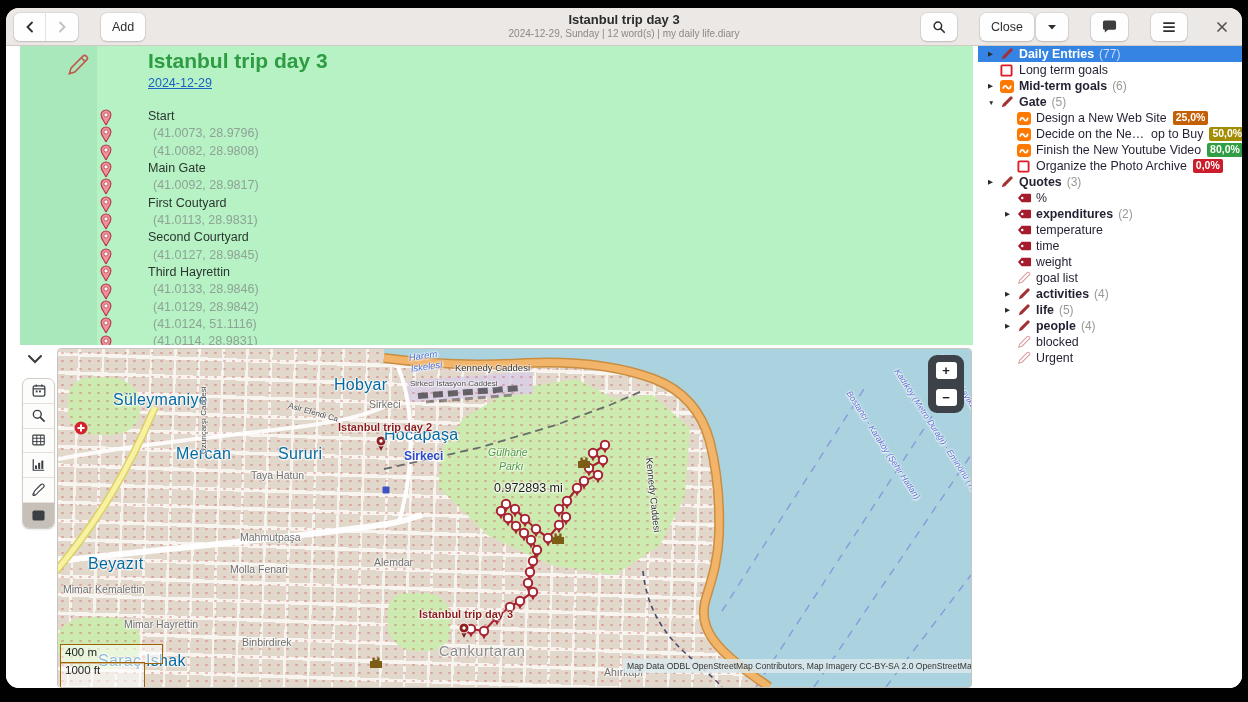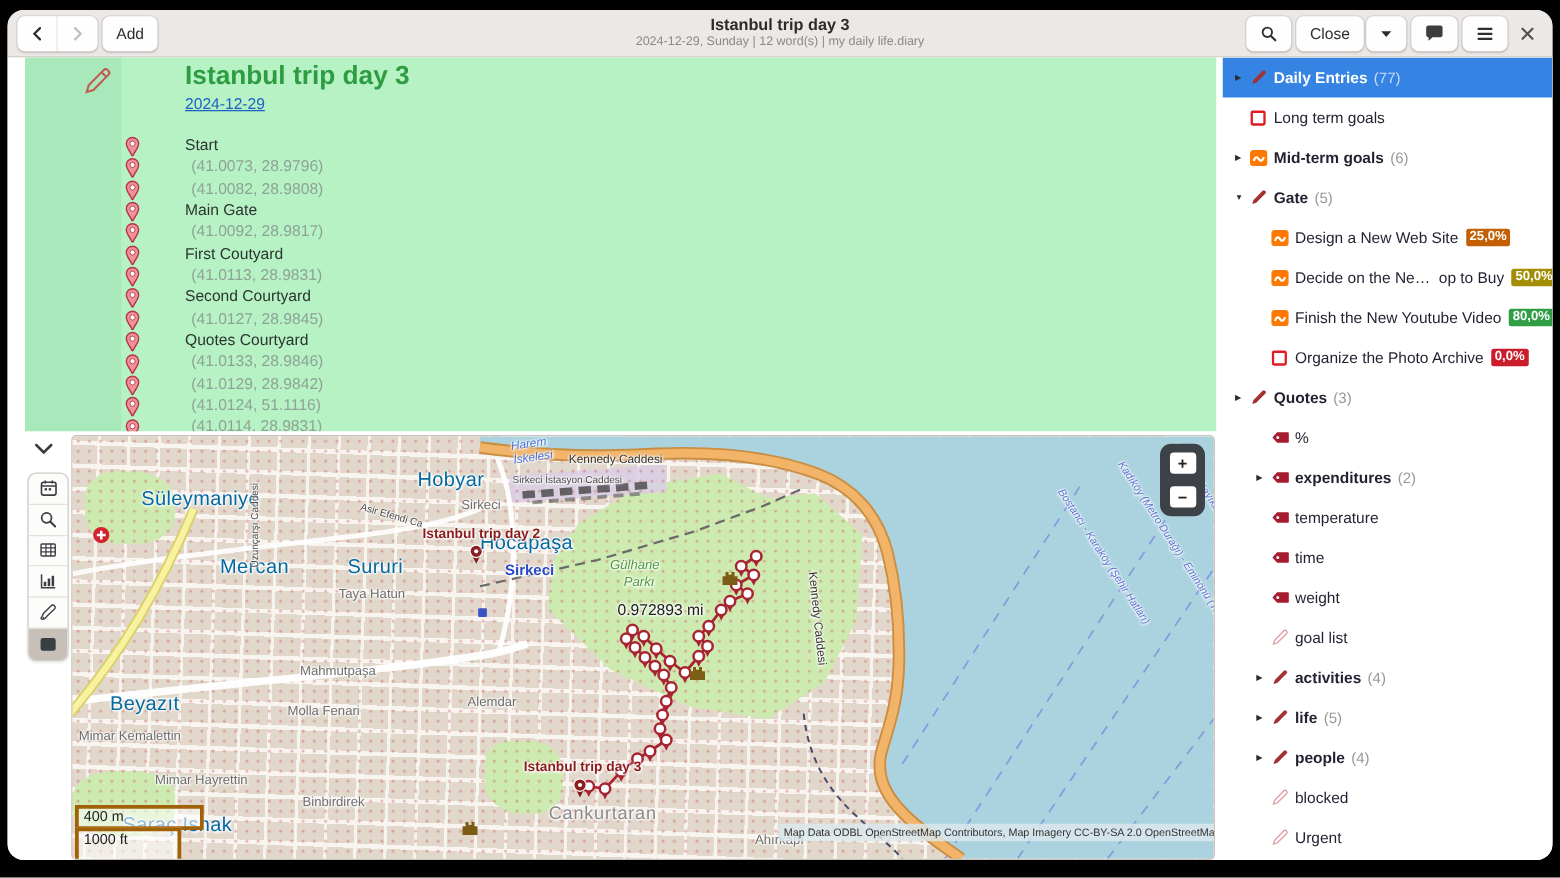--- a/index.html
+++ b/index.html
@@ -3,21 +3,21 @@
 <meta charset="utf-8">
 <style>
   html,body{margin:0;padding:0;}
   body{width:1248px;height:702px;background:#010101;overflow:hidden;position:relative;
        font-family:"Liberation Sans","DejaVu Sans",sans-serif;-webkit-font-smoothing:antialiased;}
   .window{position:absolute;left:6px;top:8px;width:1236px;height:680px;background:#ffffff;
           border-radius:13px;overflow:hidden;box-shadow:0 0 0 1px rgba(0,0,0,.55);}
   
   .headerbar{height:38px;background:#ebe8e6;border-bottom:1px solid #cfcac5;position:relative;
              display:flex;align-items:center;padding:0 8px;box-sizing:border-box;}
-  .hb-left,.hb-right{display:flex;align-items:center;gap:4px;z-index:2;}
+  .hb-left,.hb-right{display:flex;align-items:center;gap:23px;z-index:2;}
   .hb-right{margin-left:auto;justify-content:center;}
   .hbtn{height:28px;min-width:32px;border:none;border-radius:6px;background:#fefefe;
         box-shadow:0 1px 2px rgba(0,0,0,.14),0 0 0 1px rgba(0,0,0,.06);
         display:inline-flex;align-items:center;justify-content:center;
         font-size:12.5px;color:#2e2e2e;padding:0 11px;font-family:inherit;}
   .linked{display:inline-flex;box-shadow:0 1px 2px rgba(0,0,0,.14),0 0 0 1px rgba(0,0,0,.06);border-radius:6px;}
   .linked .hbtn{box-shadow:none;border-radius:0;padding:0 9px;}
   .linked .hbtn:first-child{border-radius:6px 0 0 6px;border-right:1px solid #e4e1de;}
   .linked .hbtn:last-child{border-radius:0 6px 6px 0;}
   .hb-center{position:absolute;left:0;right:0;top:0;bottom:0;display:flex;flex-direction:column;
@@ -66,34 +66,34 @@
   .place-lg{font-size:16px;color:#0369a1;letter-spacing:.3px;}
   .place-xl{font-size:14.5px;color:#8a8a8a;letter-spacing:.6px;}
   .town{font-size:12px;font-weight:700;color:#2b49c8;}
   .park-lb{font-style:italic;color:#4e9a3f;font-size:10.5px;}
   .water-it{font-style:italic;color:#4a72d8;font-size:9.5px;}
   .road{font-size:9.5px;color:#333;}
   .road-sm{font-size:8px;color:#4a4a4a;}
   .ferry{font-size:8.5px;color:#5c6fd4;font-style:italic;}
   .trip{font-size:11px;font-weight:700;color:#8b1a1a;}
   .measure{font-size:12.5px;color:#1a1a1a;font-weight:500;}
-  .scalebox{position:absolute;left:2px;background:rgba(255,255,255,.55);border:3px solid #a16207;
+  .scalebox{position:absolute;left:2px;background:rgba(255,255,255,.55);border:1px solid #a16207;
             font-size:11.5px;color:#222;padding:1px 4px;box-sizing:border-box;}
   .scalebox.m{top:295px;width:103px;height:20px;}
   .scalebox.ft{top:313px;width:85px;height:31px;}
   .attribution{position:absolute;left:565px;top:310px;background:rgba(219,231,236,.85);
                font-size:8.6px;color:#333;padding:2px 4px;white-space:nowrap;}
   .zoomctl{position:absolute;left:870px;top:6px;width:36px;height:58px;background:#3c4248;
            border-radius:9px;display:flex;flex-direction:column;align-items:center;justify-content:space-between;
            padding:7px 0;box-sizing:border-box;}
   .zbtn{width:21px;height:17px;border:none;border-radius:3px;background:#fff;color:#222;
         font-size:13px;font-weight:700;line-height:15px;display:flex;align-items:center;justify-content:center;padding:0;}
   
   .sidebar{position:absolute;left:972px;top:0;width:264px;bottom:0;background:#ffffff;overflow:hidden;}
-  .srow{display:flex;align-items:center;height:32px;padding-left:8px;font-size:12.4px;color:#241f31;}
+  .srow{display:flex;align-items:center;height:16px;padding-left:8px;font-size:12.4px;color:#241f31;}
   .srow.lvl1{padding-left:25px;}
   .exp{width:14px;flex:0 0 14px;font-size:6.5px;color:#2c2c2c;text-align:left;padding-left:2px;box-sizing:border-box;}
   .sicon{width:15px;flex:0 0 15px;height:14px;margin-right:4px;display:flex;align-items:center;}
   .slabel{white-space:pre;}
   .slabel.b{font-weight:700;}
   .scount{color:#9a9996;margin-left:5px;font-size:12px;}
   .sbadge{margin-left:6px;color:#fff;font-weight:700;font-size:10.5px;padding:0 3px;border-radius:2px;line-height:13.5px;}
   .srow.sel{background:#3584e4;}
   .srow.sel .slabel{color:#fff;}
   .srow.sel .scount{color:#c8dcf8;}
@@ -232,21 +232,21 @@
       <div id="lines">
           <div class="eline">Start</div>
           <div class="eline coord">(41.0073, 28.9796)</div>
           <div class="eline coord">(41.0082, 28.9808)</div>
           <div class="eline">Main Gate</div>
           <div class="eline coord">(41.0092, 28.9817)</div>
           <div class="eline">First Coutyard</div>
           <div class="eline coord">(41.0113, 28.9831)</div>
           <div class="eline">Second Courtyard</div>
           <div class="eline coord">(41.0127, 28.9845)</div>
-          <div class="eline">Quotes Courtyard</div>
+          <div class="eline">Third Hayrettin</div>
           <div class="eline coord">(41.0133, 28.9846)</div>
           <div class="eline coord">(41.0129, 28.9842)</div>
           <div class="eline coord">(41.0124, 51.1116)</div>
           <div class="eline coord">(41.0114, 28.9831)</div>
         </div>
     </div>
 
     <div class="tool-collapse">
       <svg width="18" height="14" viewBox="0 0 18 14">
           <path d="M3 4 L9 10 L15 4" stroke="#3a3a3a" stroke-width="2" fill="none" stroke-linecap="round"></path>
@@ -474,21 +474,21 @@
               <path d="M19.5 79 H26.5 M23 75.5 V82.5" stroke="#fff" stroke-width="2"></path>
             </g>
             <rect x="324.5" y="137.5" width="7" height="7" rx="1" fill="#3d53c4"></rect>
           </g>
       </svg>
 
       <div id="maplabels">
           <div class="ml place-lg" style="left: 55px; top: 42px;">Süleymaniye</div>
           <div class="ml place-lg" style="left: 118px; top: 96px;">Mercan</div>
           <div class="ml place-lg" style="left: 220px; top: 96px;">Sururi</div>
-          <div class="ml place" style="left: 169px; top: 120px; padding-left: 44px;">Taya Hatun</div>
+          <div class="ml place" style="left: 149px; top: 120px; padding-left: 44px;">Taya Hatun</div>
           <div class="ml place-lg" style="left: 276px; top: 27px;">Hobyar</div>
           <div class="ml place" style="left: 311px; top: 49px;">Sirkeci</div>
           <div class="ml place-lg" style="left: 326px; top: 77px;">Hocapaşa</div>
           <div class="ml town" style="left: 346px; top: 100px;">Sirkeci</div>
           <div class="ml place" style="left: 182px; top: 182px;">Mahmutpaşa</div>
           <div class="ml place-lg" style="left: 30px; top: 206px;">Beyazıt</div>
           <div class="ml place" style="left: 172px; top: 214px;">Molla Fenari</div>
           <div class="ml place" style="left: 316px; top: 207px;">Alemdar</div>
           <div class="ml place" style="left: 5px; top: 234px;">Mimar Kemalettin</div>
           <div class="ml place" style="left: 66px; top: 269px;">Mimar Hayrettin</div>

